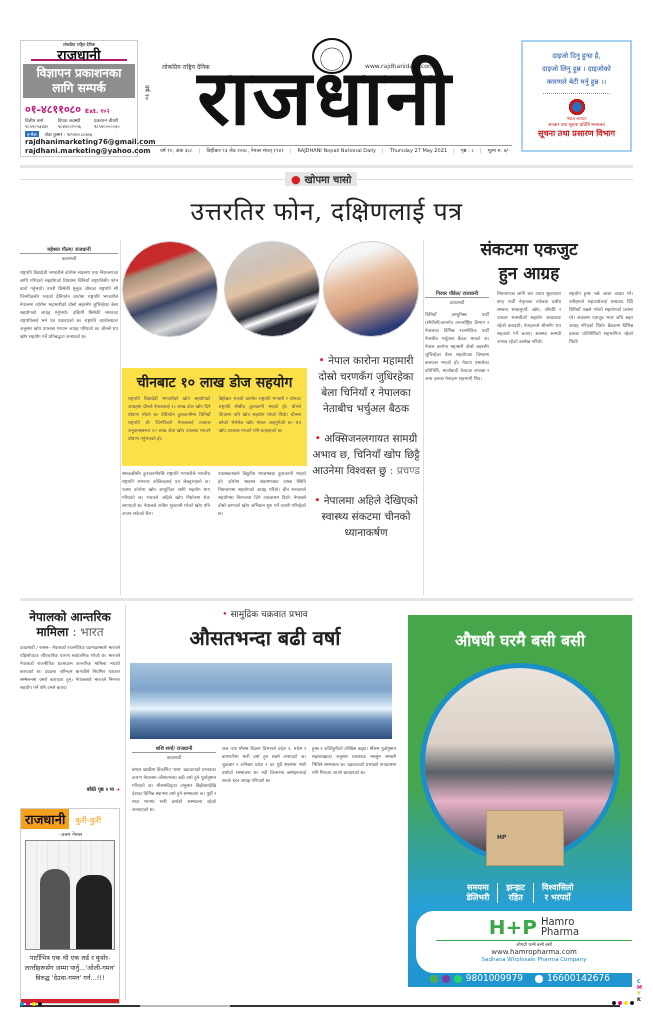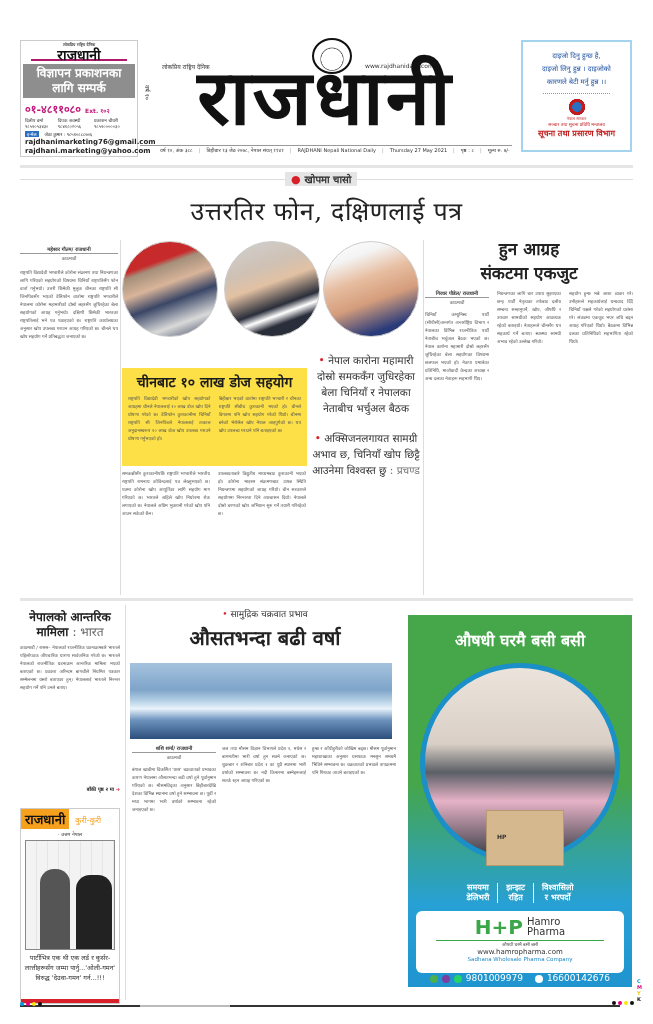--- a/index.html
+++ b/index.html
@@ -118,21 +118,21 @@
 
   
   .pharma { left: 408px; top: 615px; width: 224px; height: 372px; background: linear-gradient(180deg,#46a64a 0%,#46a64a 45%,#27a0d6 78%,#1f94cf 100%); }
   .pharma .title { color: #fff; font-size: 16px; font-weight: bold; text-align: center; margin-top: 14px; }
   .pharma .circle { position: absolute; left: 12px; top: 48px; width: 200px; height: 200px; border-radius: 50%; border: 5px solid #1a8fc8; background: linear-gradient(180deg,#ece4dc 0%,#d9cfc6 40%,#5b5f66 55%,#e6b2c6 70%,#363b44 100%); }
   .pharma .box { position: absolute; left: 78px; top: 195px; width: 78px; height: 56px; background: #d6b88f; border: 1px solid #b89a70; }
   .pharma .box span { position:absolute; left: 10px; top: 22px; font-size: 6px; font-weight: bold; color: #333; }
   .pharma .feats { position: absolute; left: 0; top: 268px; width: 100%; display: flex; justify-content: center; gap: 0; }
   .pharma .feat { color: #fff; font-size: 8px; font-weight: bold; text-align: center; padding: 0 8px; line-height: 10px; border-left: 1px solid #fff; }
   .pharma .feat:first-child { border-left: none; }
-  .pharma .card { position: absolute; left: 8px; top: 296px; width: 208px; height: 62px; background: #fff; border-radius: 6px; }
+  .pharma .card { position: absolute; left: 8px; top: 296px; width: 236px; height: 62px; background: #fff; border-radius: 18px; }
   .pharma .logo { display:flex; align-items: center; justify-content:center; margin-top: 4px; gap: 4px; }
   .pharma .logo .hp { font-size: 20px; font-weight: bold; color: #3aa848; }
   .pharma .logo .nm { font-size: 10px; line-height: 10px; color: #333; }
   .pharma .tagline2 { font-size: 4.5px; text-align: center; color: #444; border-top: 1px solid #3aa848; margin: 1px 20px 0; }
   .pharma .url { font-size: 7px; text-align: center; color: #333; margin-top: 1px; }
   .pharma .comp { font-size: 5.5px; text-align: center; color: #1e88c8; }
   .pharma .contacts { position: absolute; left: 0; bottom: 4px; width: 100%; display: flex; justify-content: center; gap: 12px; color: #fff; font-size: 9px; align-items: flex-end; }
   .pharma .contacts .ic { display:inline-block; width: 8px; height: 8px; border-radius: 50%; margin-right: 1px; vertical-align: middle; }
 
   .bottom-rule { left: 20px; top: 1005px; width: 600px; height: 2px; background: linear-gradient(90deg,#333 0 20%,#bbb 20% 35%,#333 35% 100%); }
@@ -226,28 +226,29 @@
 </div>
 
 <div class="abs col2a">
   <div class="col-text">समकक्षीसँग कुराकानीपछि राष्ट्रपति भण्डारीले भारतीय राष्ट्रपति रामनाथ कोविन्दलाई पत्र लेख्नुभएको छ। पत्रमा कोरोना खोप आपूर्तिका लागि सहयोग माग गरिएको छ। भारतले अहिले खोप निर्यातमा रोक लगाएको छ। नेपालले अग्रिम भुक्तानी गरेको खोप पनि आउन सकेको छैन।</div>
 </div>
 <div class="abs col2b">
   <div class="col-text">उपलब्धताबारे विद्युतीय माध्यमबाट कुराकानी भएको हो। कोरोना भाइरस संक्रमणबाट उत्पन्न स्थिति नियन्त्रणमा सहयोगको आग्रह गरियो। चीन सरकारले सहयोगमा निरन्तरता दिने आश्वासन दियो। नेपालले दोस्रो चरणको खोप अभियान सुरु गर्ने तयारी गरिरहेको छ।</div>
 </div>
 
 <div class="abs bullets">
-  <div class="b"><span class="dot">• </span><span>नेपाल कारोना महामारी दोस्रो समककँग जुधिरहेका बेला चिनियाँ र नेपालका नेताबीच भर्चुअल बैठक</span></div>
+  <div class="b"><span class="dot">• </span><span>नेपाल कारोना महामारी दोस्रो चरणकँग जुधिरहेका बेला चिनियाँ र नेपालका नेताबीच भर्चुअल बैठक</span></div>
   <div class="b"><span class="dot">• </span><span>अक्सिजनलगायत सामग्री अभाव छ, चिनियाँ खोप छिट्टै आउनेमा विश्वस्त छु</span> <span class="attr">: प्रचण्ड</span></div>
+  <div class="b"><span class="dot">• </span><span>नेपालमा अहिले देखिएको स्वास्थ्य संकटमा चीनको ध्यानाकर्षण</span></div>
 </div>
 <div class="abs vline" style="left:423px;top:240px;height:355px;"></div>
 
 <div class="abs rhead">
+  <div>संकटमा एकजुट</div>
   <div>हुन आग्रह</div>
-  <div>संकटमा एकजुट</div>
 </div>
 <div class="abs rcol rc1">
   <div class="byline">गिरधर पौडेल/ राजधानी</div>
   <div class="dateline">काठमाडौं</div>
   <div class="col-text" style="margin-top:6px;height:290px">चिनियाँ कम्युनिस्ट पार्टी (सीपीसी)अन्तर्गत अन्तर्राष्ट्रिय विभाग र नेपालका विभिन्न राजनीतिक पार्टी नेताबीच भर्चुअल बैठक भएको छ। नेपाल कारोना महामारी दोस्रो लहरसँग जुधिरहेका बेला सहयोगका विषयमा छलफल भएको हो। नेकपा एमालेका प्रतिनिधि, माओवादी केन्द्रका अध्यक्ष र अन्य दलका नेताहरू सहभागी थिए।</div>
 </div>
 <div class="abs rcol rc2">
   <div class="col-text">नियन्त्रणका लागि चार उपाय सुझाएका छन्। पार्टी नेतृत्वका तर्फबाट दलीय सम्बन्ध सम्झनुपर्ने, खोप, औषधि र उपचार सामग्रीको सहयोग आवश्यक रहेको बताइयो। नेताहरूले चीनसँग थप सहकार्य गर्ने बताए। स्वास्थ्य सामग्री अभाव रहेको उल्लेख गरियो।</div>
 </div>
 <div class="abs rcol rc3">

